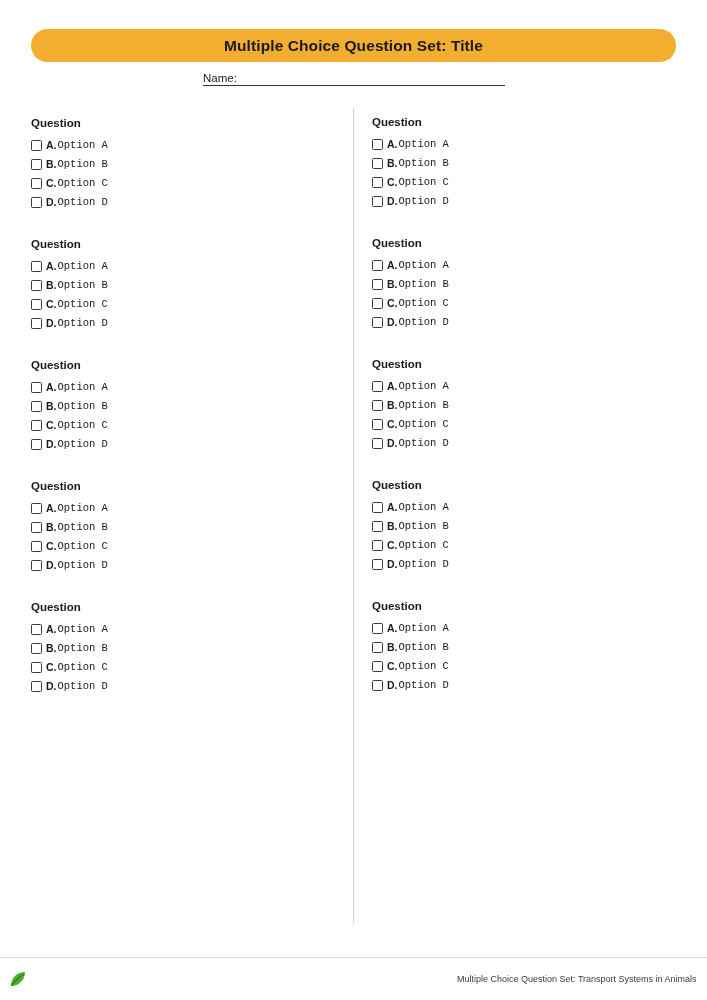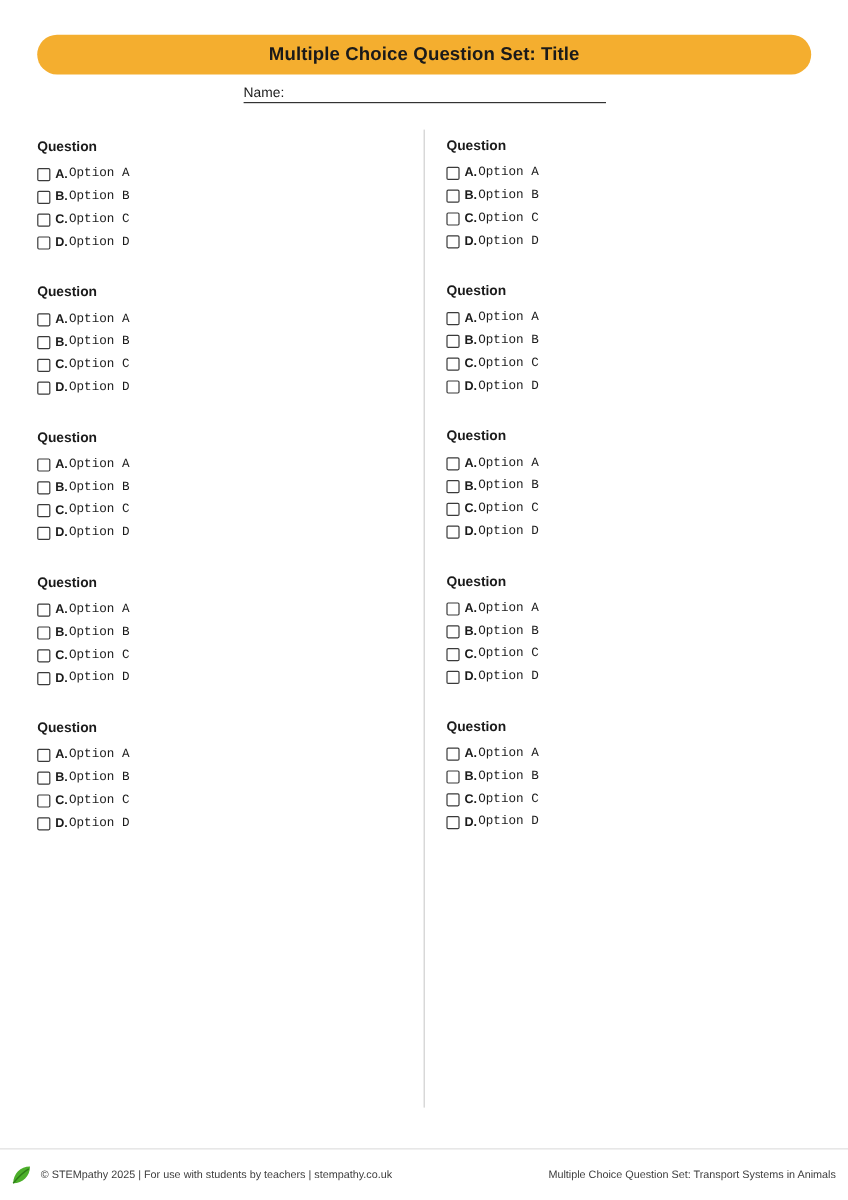--- a/index.html
+++ b/index.html
@@ -421,18 +421,17 @@
 
   <div class="footer-rule"></div>
   <div class="footer">
     <div class="footer-left">
       <span class="leaf-logo">
         <svg width="20" height="20" viewBox="0 0 20 20">
           <path d="M3 17 C3 9, 9 3, 17 3 C17 11, 11 17, 3 17 Z" fill="#4caf2a"></path>
           <path d="M3 17 C7 12, 11 8, 16 5" stroke="#2e7d18" stroke-width="1.2" fill="none"></path>
         </svg>
       </span>
-      <span class="footer-credit">© STEMpathy 2025 | For use with students by teachers | stempathy.co.uk</span>
     </div>
     <div class="footer-right">Multiple Choice Question Set: Transport Systems in Animals</div>
   </div>
 
 </div>
 
 </body></html>

